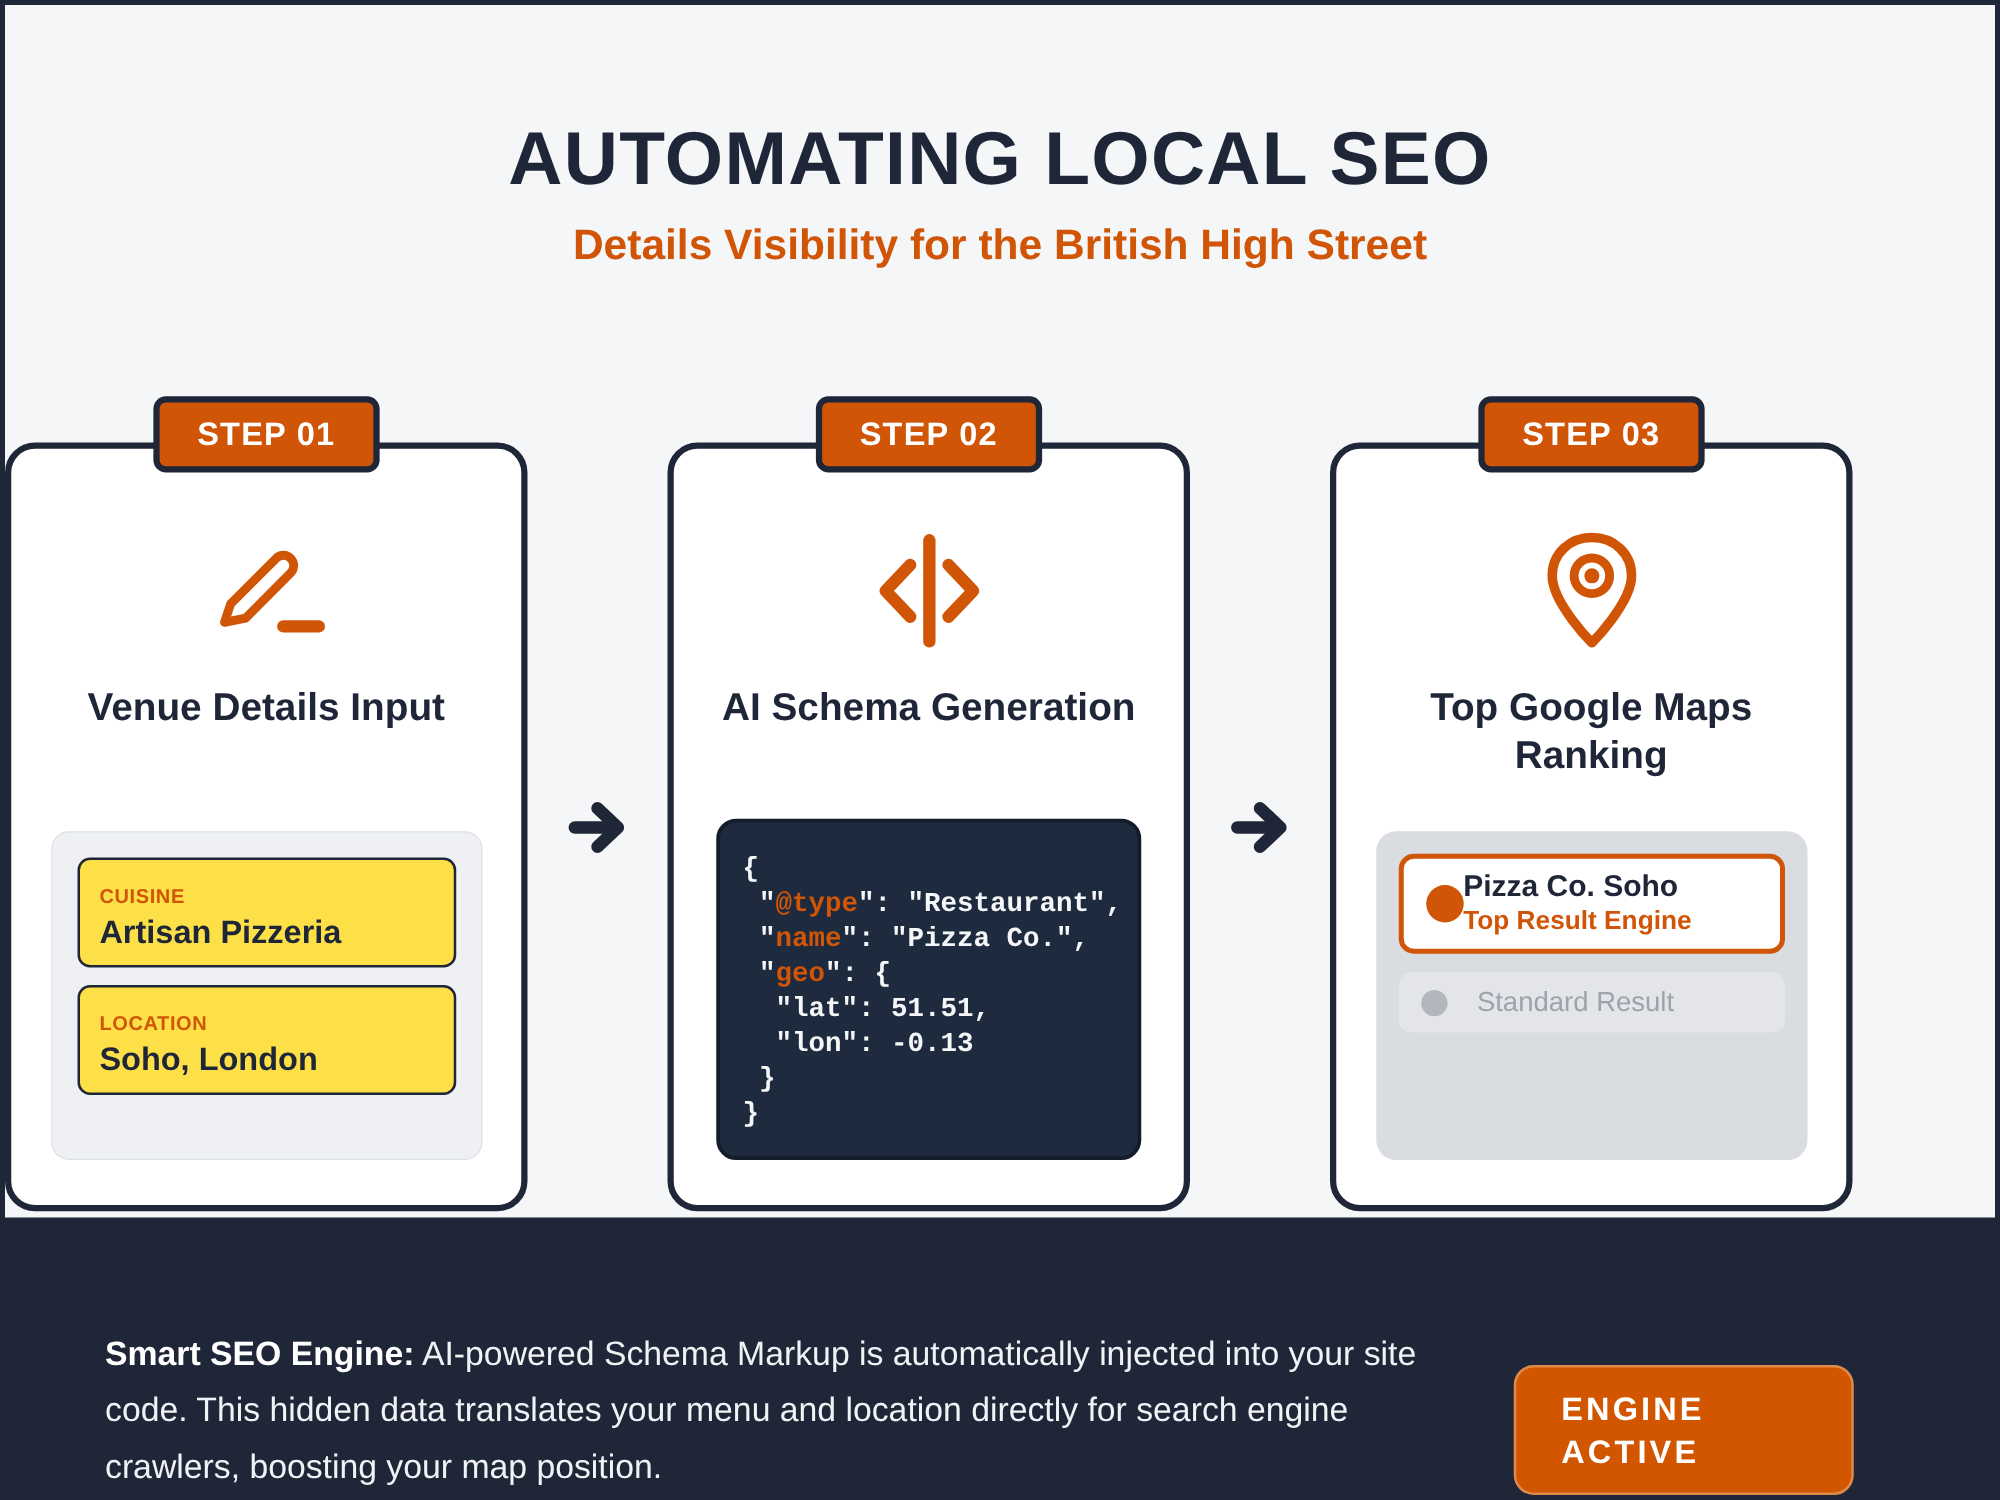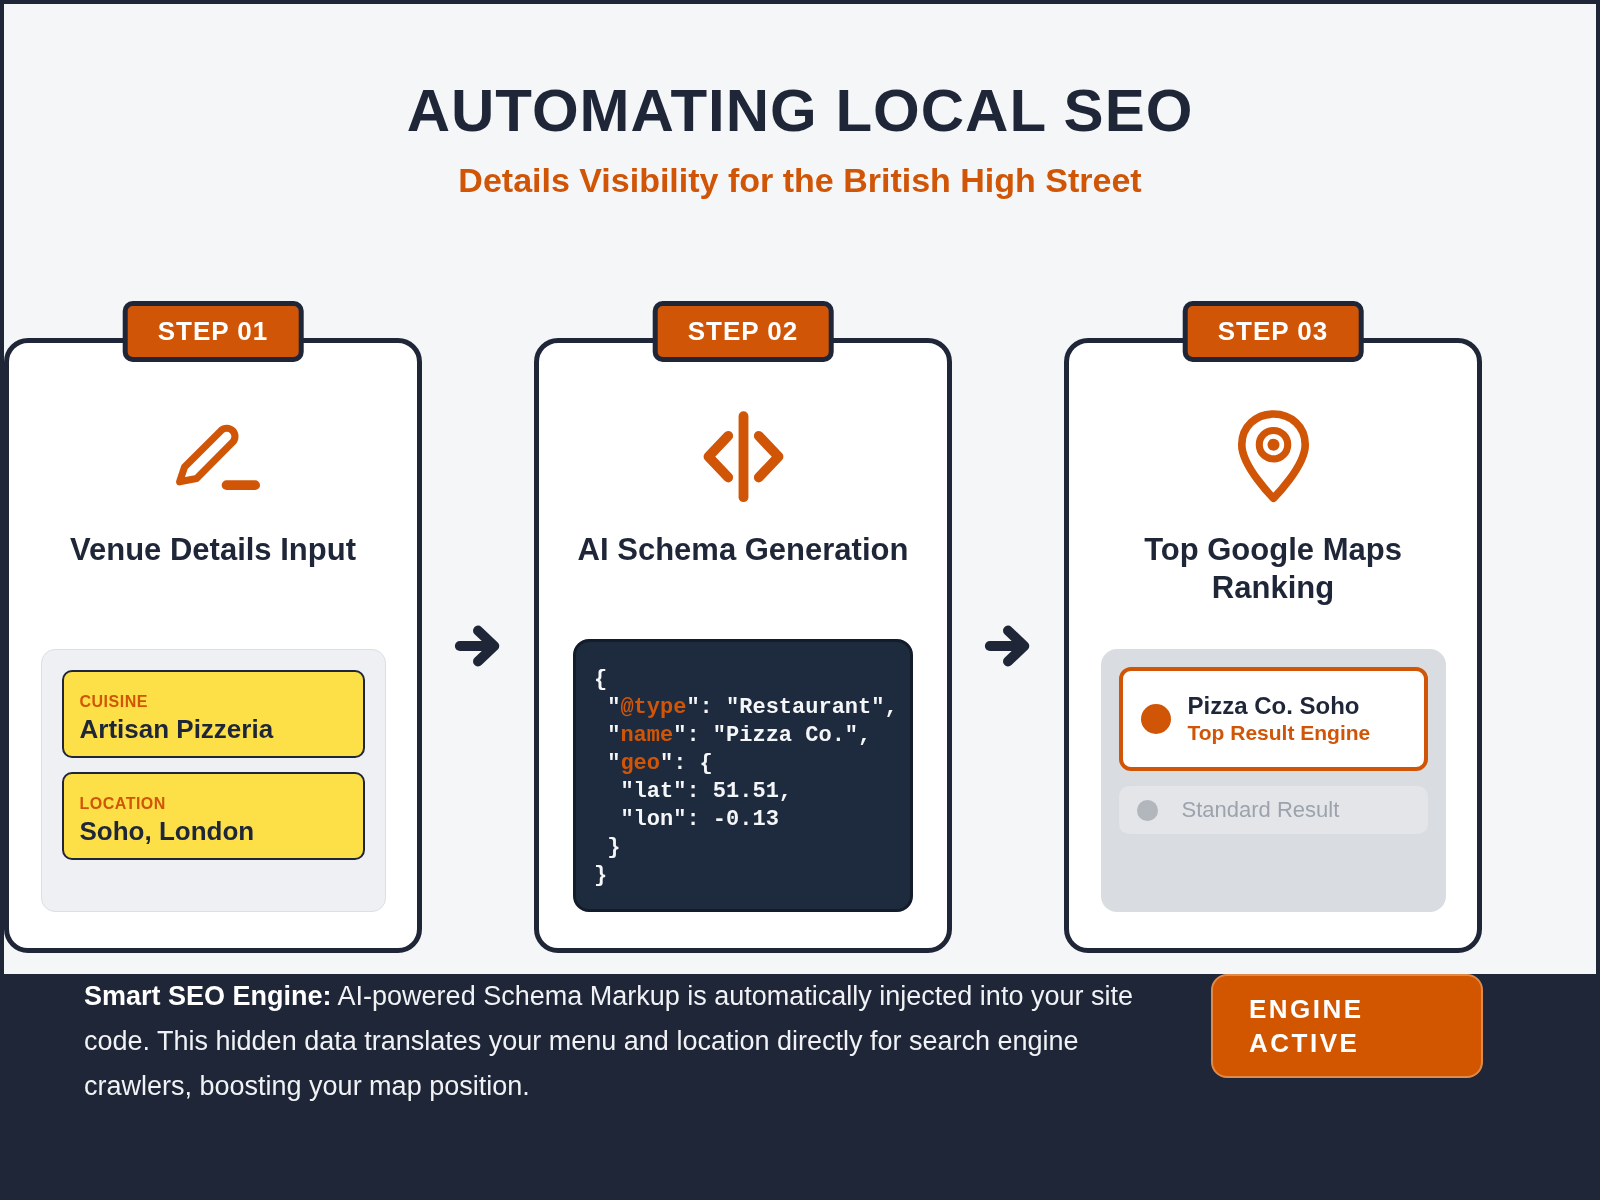--- a/index.html
+++ b/index.html
@@ -8,21 +8,21 @@
 
   .frame {
     width:1600px; height:1200px;
     background:#F5F6F8;
     border:4px solid #1E2638;
     display:flex; flex-direction:column;
     overflow:hidden; position:relative;
   }
 
   
-  .header { text-align:center; padding-top:72px; }
+  .header { text-align:center; padding-top:72px;margin-top:16px; }
   .title {
     font-size:60px; font-weight:700; letter-spacing:1px;
     color:#1E2638; line-height:70px;
   }
   .subtitle {
     font-size:34px; font-weight:700; color:#D05506;
     margin-top:14px; line-height:40px;
   }
 
   
@@ -72,37 +72,37 @@
   .code-line { white-space:pre; }
   .code-key { color:#D05506; }
 
   
   .results-panel {
     width:345px; height:263px;
     background:#D9DCE1; border-radius:16px; padding:18px;
   }
   .result-top {
     background:#FFFFFF; border:4px solid #D05506; border-radius:12px;
-    height:104px; display:flex; align-items:center; gap:17px; padding:0 18px;
+    height:80px; display:flex; align-items:center; padding:0 18px;
   }
   .dot-orange { width:30px; height:30px; border-radius:50%; background:#D05506; flex:none; }
   .result-name { font-size:24px; font-weight:700; color:#1E2638; line-height:26px; }
   .result-sub  { font-size:21px; font-weight:700; color:#D05506; line-height:24px; margin-top:2px; }
   .result-standard {
     margin-top:15px; background:#E3E5E9; border-radius:10px;
     height:48px; display:flex; align-items:center; gap:24px; padding:0 18px;
   }
   .dot-gray { width:21px; height:21px; border-radius:50%; background:#B2B6BD; flex:none; }
   .standard-label { font-size:22px; color:#9CA3AC; }
 
   
   .footer {
     margin-top:auto; height:222px; background:#1E2637;
-    display:flex; align-items:flex-start;
-    padding:0 113px 0 80px;
+    display:flex; align-items:flex-end;
+    padding:16px 113px 0 80px;
   }
   .footer-text {
     flex:1; max-width:1105px;
     font-size:27px; line-height:45px; color:#F1F2F5;
   }
   .footer-text b { font-weight:700; color:#FFFFFF; }
   .engine-btn {
     flex:none; width:272px; height:104px; margin-left:40px;
     background:#D25500; border:2px solid #E08A4A; border-radius:16px;
     color:#FFFFFF; font-size:26px; font-weight:700; letter-spacing:2.5px;

